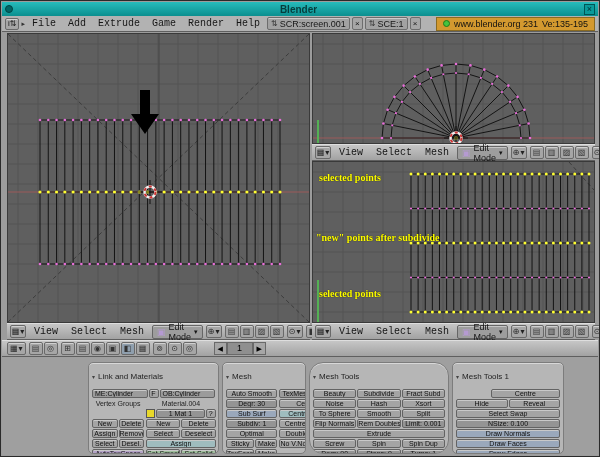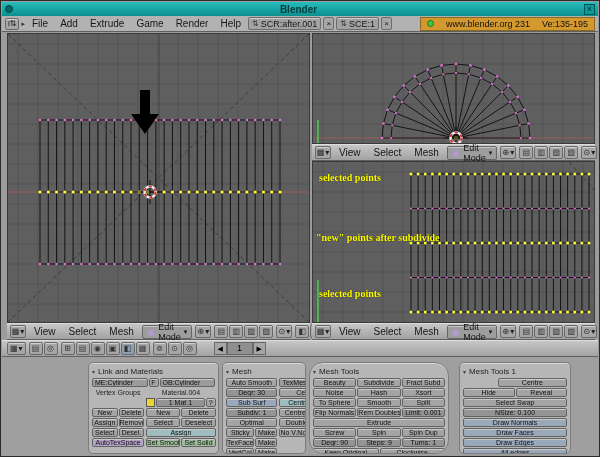--- a/index.html
+++ b/index.html
@@ -12,28 +12,28 @@
   .tb-dot { width:8px; height:8px; border-radius:50%; background:#066; border:1px solid #044; }
   .tb-title { flex:1; text-align:center; font-size:10px; font-weight:bold; color:#063d3d; }
   .tb-close { width:11px; height:11px; background:#0a9a9a; border:1px solid #055; color:#033;
     font-size:9px; line-height:9px; text-align:center; }
 
   
   .menubar { position:absolute; left:1px; top:15px; right:1px; height:16px; background:#b2b2b2;
     border-bottom:1px solid #5f5f5f; display:flex; align-items:center; gap:2px; padding:0 3px; font-size:10px; color:#161616; }
   .mini-btn { height:12px; min-width:14px; background:#a6a6a6; border:1px solid #6a6a6a; border-radius:2px;
     box-shadow:inset 0 1px 0 #d2d2d2; font-size:8px; line-height:10px; text-align:center; padding:0 2px; }
-  .mlabel { padding:0 5px; cursor:default; }
+  .mlabel { padding:0 5px; cursor:default;font-family:Liberation Mono, monospace; }
   .combo { display:flex; align-items:center; height:13px; background:#a2a2a2; border:1px solid #6d6d6d;
     border-radius:2px; font-size:9px; padding:0 3px; gap:2px; box-shadow:inset 0 1px 0 #cccccc; }
   .combo .ud { font-size:8px; color:#333; }
   .xbtn { width:11px; height:13px; background:#a6a6a6; border:1px solid #6d6d6d; border-radius:2px;
     font-size:8px; line-height:11px; text-align:center; }
   .spacer { flex:1; }
-  .infobar { display:flex; align-items:center; gap:12px; background:#d3992f; height:14px; padding:0 6px;
+  .infobar { display:flex; align-items:center; gap:4px; background:#d3992f; height:14px; padding:0 6px;
     border:1px solid #8a6a20; font-size:9px; color:#111; white-space:nowrap; }
   .green-dot { width:7px; height:7px; border-radius:50%; background:#46c33e; border:1px solid #1f7a1a; }
 
   
   .vp { position:absolute; background:#5f5f5f; border:1px solid #3a3a3a; overflow:hidden; }
   .vp svg { display:block; }
   #vp-front  { left:6px;   top:32px;  width:303px; height:290px; }
   #vp-top    { left:311px; top:32px;  width:283px; height:111px; }
   #vp-side   { left:311px; top:160px; width:283px; height:162px; }
 
@@ -63,41 +63,41 @@
     display:flex; align-items:center; gap:3px; padding:0 5px; }
   .framebox { display:inline-flex; align-items:center; height:13px; margin-left:14px; }
   .framebox .step { width:13px; height:13px; background:#a6a6a6; border:1px solid #696969; font-size:7px;
     line-height:11px; text-align:center; }
   .framebox .fval { width:26px; height:13px; background:#8f8f8f; border:1px solid #696969; font-size:9px;
     line-height:11px; text-align:center; }
 
   .panels-area { position:absolute; left:1px; top:356px; right:1px; bottom:1px; background:#9f9f9f; }
   .panel { position:absolute; top:5px; height:92px; background:#b6b6b6; border:1px solid #7c7c7c;
     border-radius:5px; box-shadow:inset 0 1px 0 #d8d8d8; padding:1px 3px; overflow:hidden; }
-  .panel-title { display:flex; align-items:center; gap:3px; font-size:8px; color:#222; height:14px; }
+  .panel-title { display:flex; align-items:center; gap:3px; font-size:8px; color:#222; height:25px; }
   .panel-title .tri { font-size:6px; color:#444; }
   .prow { display:flex; gap:1px; margin-bottom:1px; }
   .pbtn { flex:1; height:9px; background:#a4a4a4; border:1px solid #636363; border-radius:2px;
     box-shadow:inset 0 1px 0 #c9c9c9; font-size:7px; line-height:7px; text-align:center;
     color:#101010; overflow:hidden; white-space:nowrap; }
   .pnum { background:#949494; }
   .pfield { background:#9b9b9b; text-align:left; padding-left:2px; }
   .plabel { flex:1; font-size:7px; line-height:9px; height:9px; text-align:center; color:#222;
     overflow:hidden; white-space:nowrap; }
   .green  { background:#9dbd9b; }
   .purple { background:#b3a2c6; }
   .cyan   { background:#9fbcbe; }
   .blue   { background:#9aa8bb; }
   .swatch { width:9px; height:9px; background:#e8d82a; border:1px solid #555; flex:0 0 9px; }
   .cols { display:flex; gap:2px; }
   .col { flex:1; }
   #panel-link { left:86px;  width:131px; }
   #panel-mesh { left:220px; width:84px;  }
   #panel-tools{ left:307px; width:140px;border-radius:14px; }
-  #panel-tools1{ left:450px; width:112px;margin-left:7px; }
+  #panel-tools1{ left:450px; width:112px; }
 </style>
 </head>
 <body>
 
 <div id="window">
 
   <div class="titlebar">
     <span class="tb-dot"></span>
     <span class="tb-title">Blender</span>
     <span class="tb-close">×</span>
@@ -109,21 +109,21 @@
     </span>
     <span style="font-size:7px;color:#333;">▸</span>
     <span class="mlabel">File</span>
     <span class="mlabel">Add</span>
     <span class="mlabel">Extrude</span>
     <span class="mlabel">Game</span>
     <span class="mlabel">Render</span>
     <span class="mlabel">Help</span>
     <span class="combo">
       <span class="ud">⇅</span>
-      <span>SCR:after.001</span>
+      <span>SCR:screen.001</span>
     </span>
     <span class="xbtn">×</span>
     <span class="combo">
       <span class="ud">⇅</span>
       <span>SCE:1</span>
     </span>
     <span class="xbtn">×</span>
     <span class="spacer"></span>
     <span class="infobar">
       <span class="green-dot"></span>

